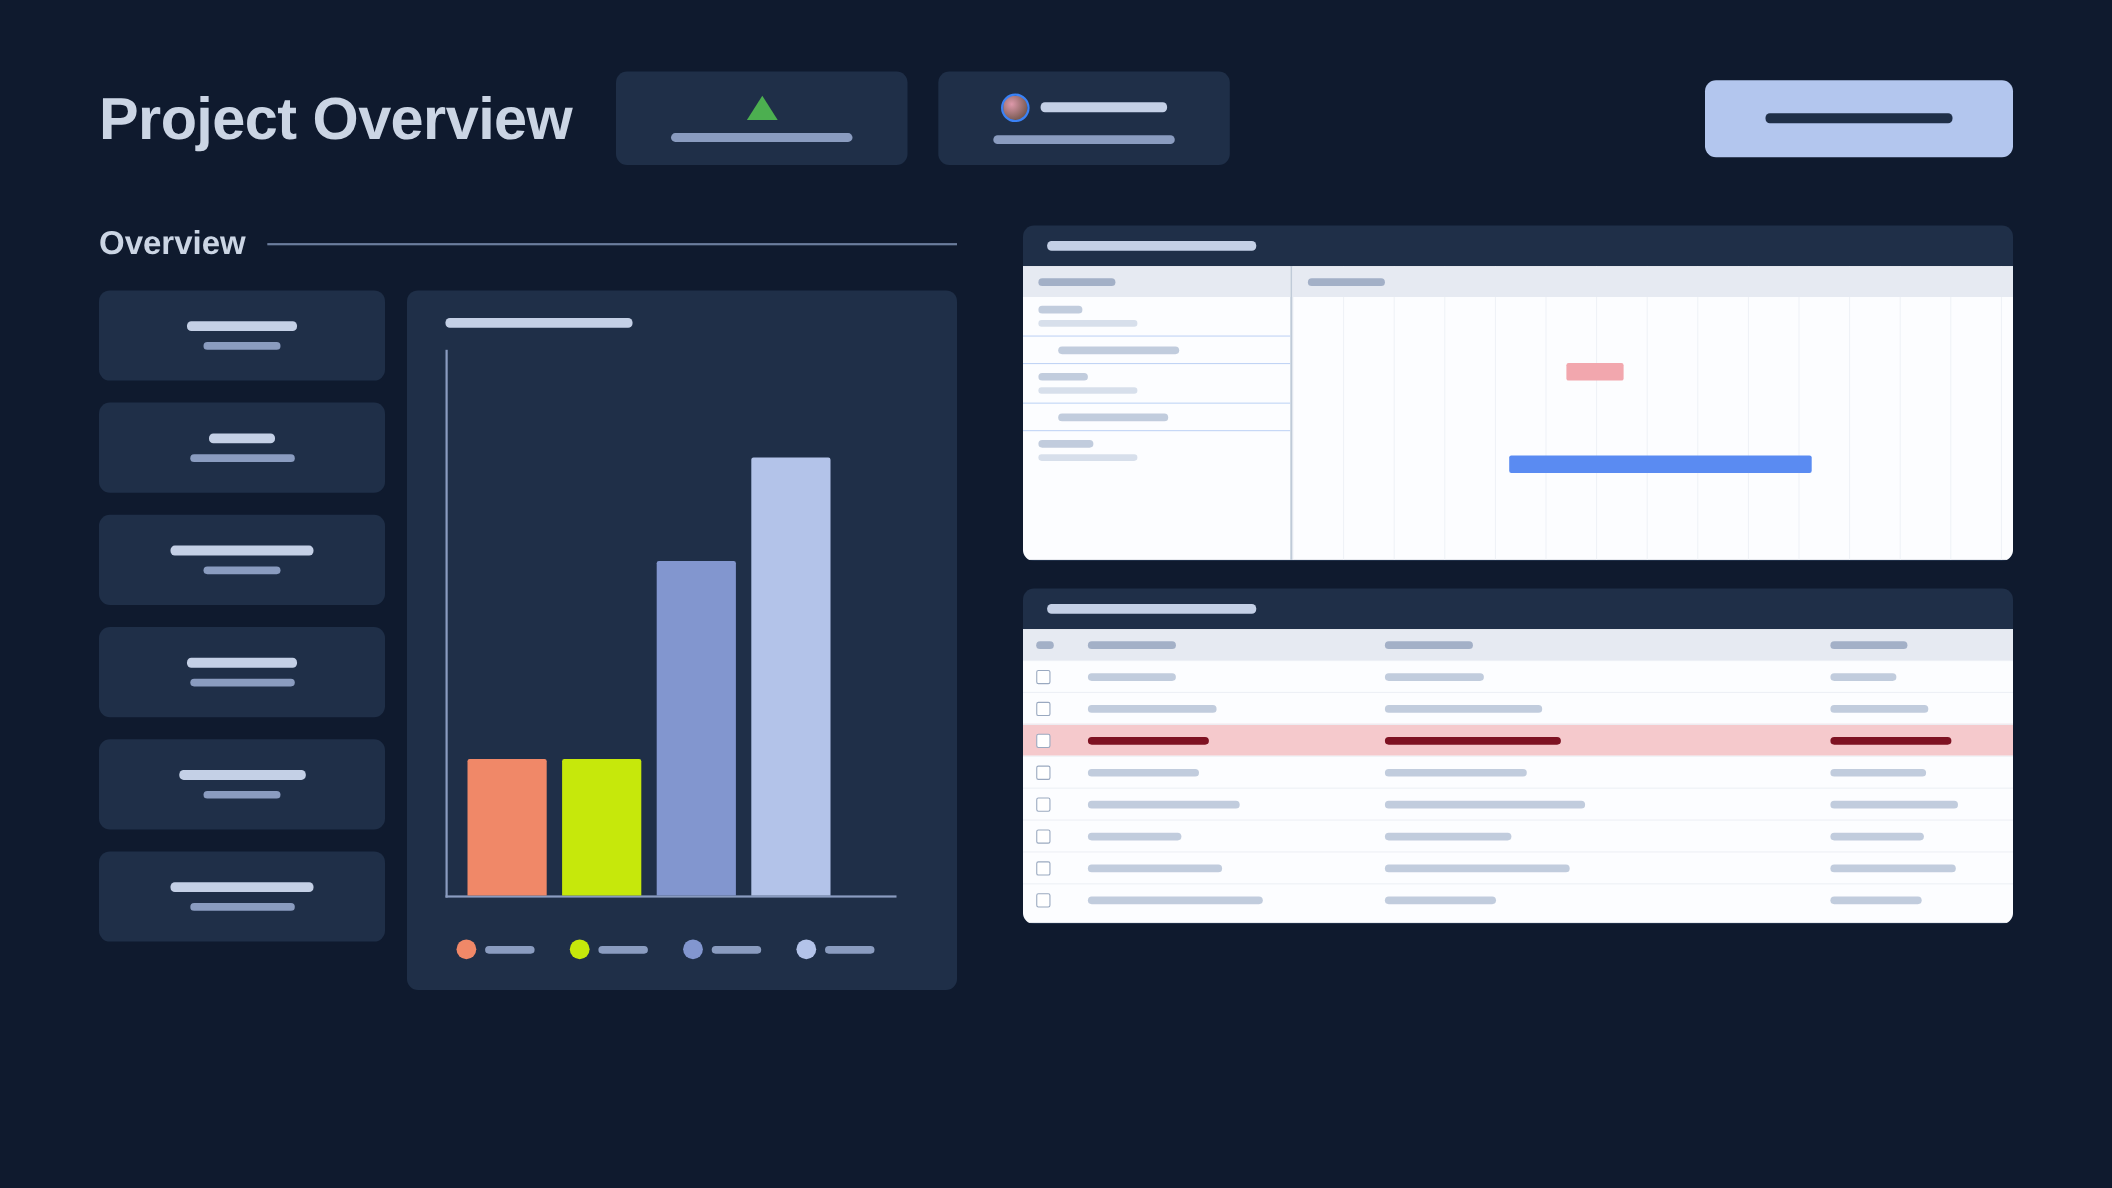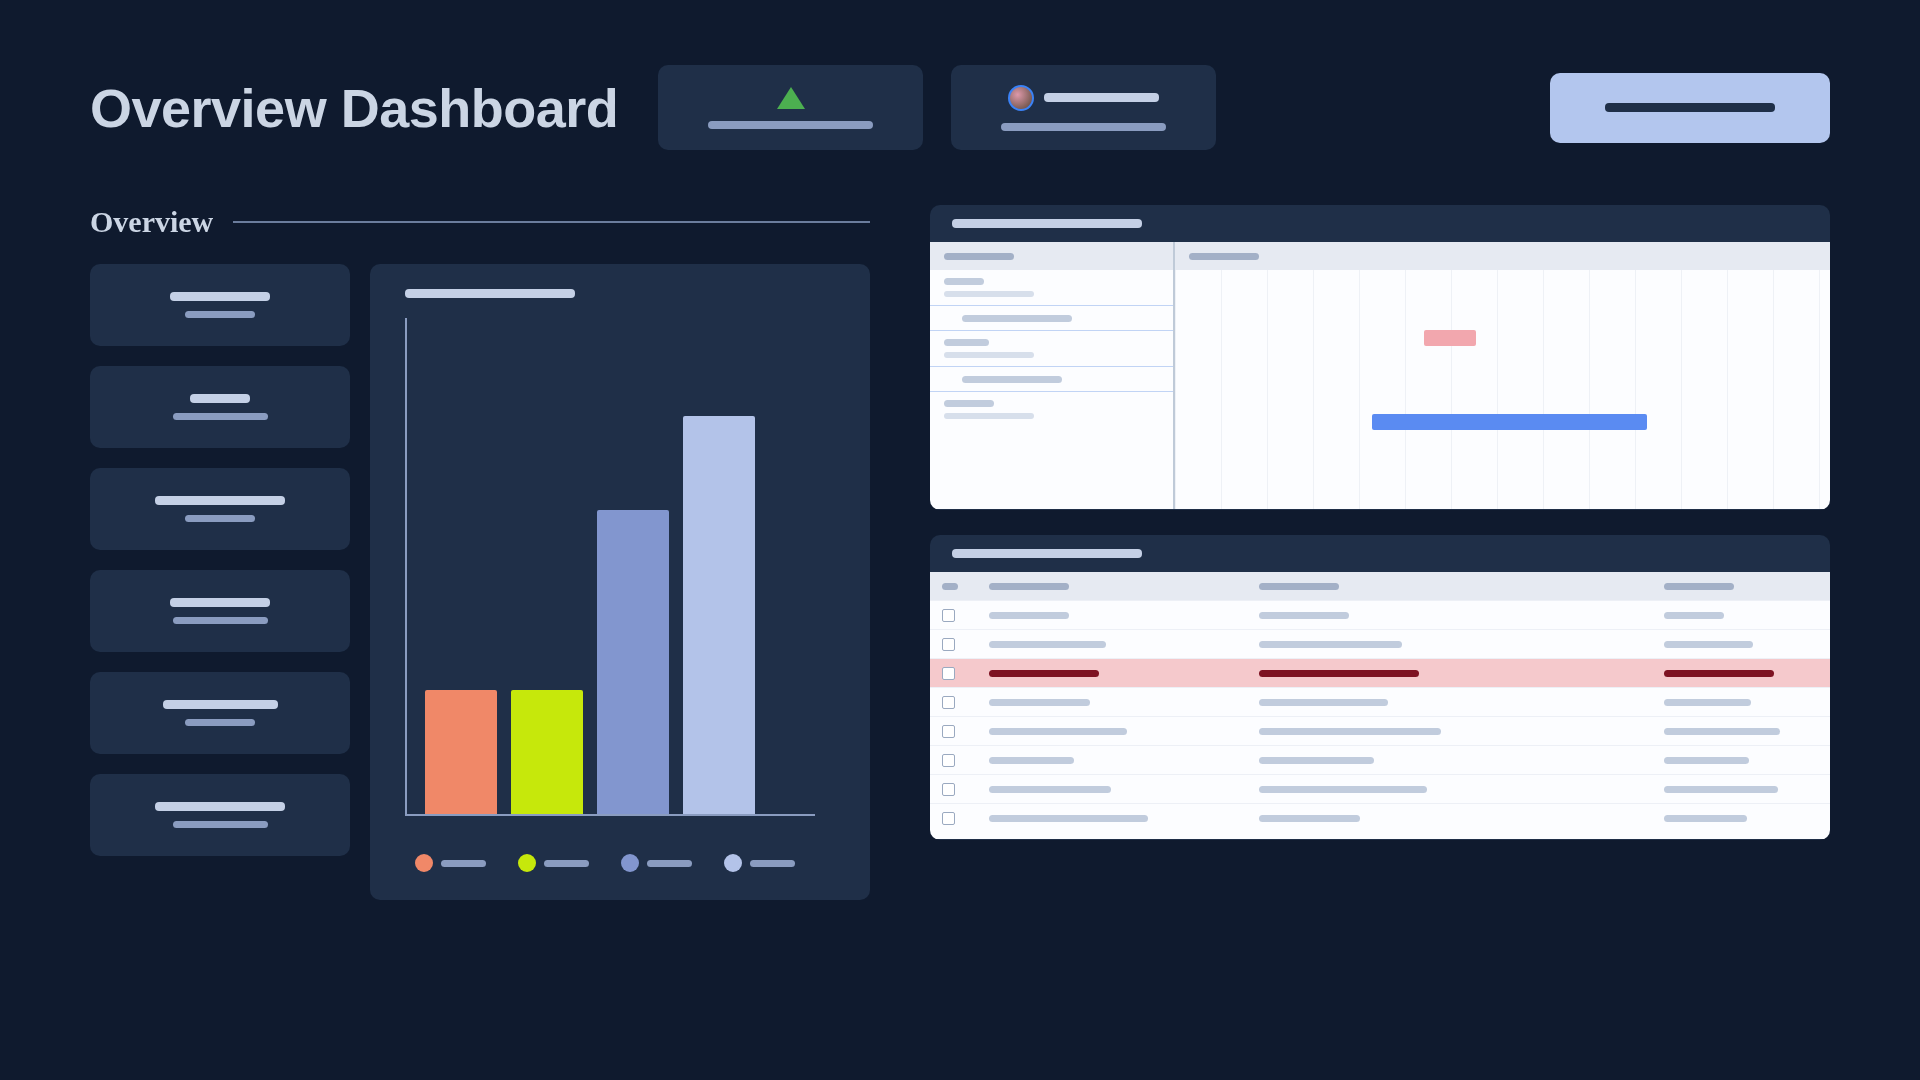--- a/index.html
+++ b/index.html
@@ -33,21 +33,21 @@
   margin-left: auto;
   background:#b3c6ee;
   width:280px; height:70px;
   border-radius:10px;
   display:flex; align-items:center; justify-content:center;
 }
 .header-btn .ph-bar { background:#1f2f48; width:170px; height:9px; }
 
 
 .sections { display:flex; gap:60px; margin-top:55px; }
-.section-label { display:flex; align-items:center; gap:20px; margin-bottom:25px;font-family:Liberation Serif, serif; }
+.section-label { display:flex; align-items:center; gap:20px; margin-bottom:25px; }
 .section-label span { font-size:30px; font-weight:600; color:#cbd5e4; }
 .section-label .line { flex:1; height:2px; background:#6b7d9d; }
 
 
 .overview { width:780px; }
 .overview-body { display:flex; gap:20px; }
 .stat-col { display:flex; flex-direction:column; gap:20px; width:260px; }
 .stat-card {
   background:#1f2f48; border-radius:10px; height:82px;
   display:flex; flex-direction:column; align-items:center; justify-content:center; gap:10px;
@@ -106,21 +106,21 @@
 .td.c1 { width:270px; } .td.c2 { flex:1; } .td.c3 { width:180px; }
 .checkbox { width:13px; height:13px; border:1.5px solid #9aa9c0; border-radius:2px; background:#fff; }
 .tr.highlight { background:#f5c9cc; }
 .tr.highlight .ph-bar { background:#7e1222; }
 </style>
 </head>
 <body>
 
 <div class="container">
   <div class="header">
-    <div class="title">Overview Dashboard</div>
+    <div class="title">Project Overview</div>
     <div class="header-cards">
       <div class="header-card">
         <div class="top">
           <div class="triangle-up"></div>
         </div>
         <div class="ph-bar" style="width:165px"></div>
       </div>
       <div class="header-card">
         <div class="top">
           <div class="avatar"></div>

